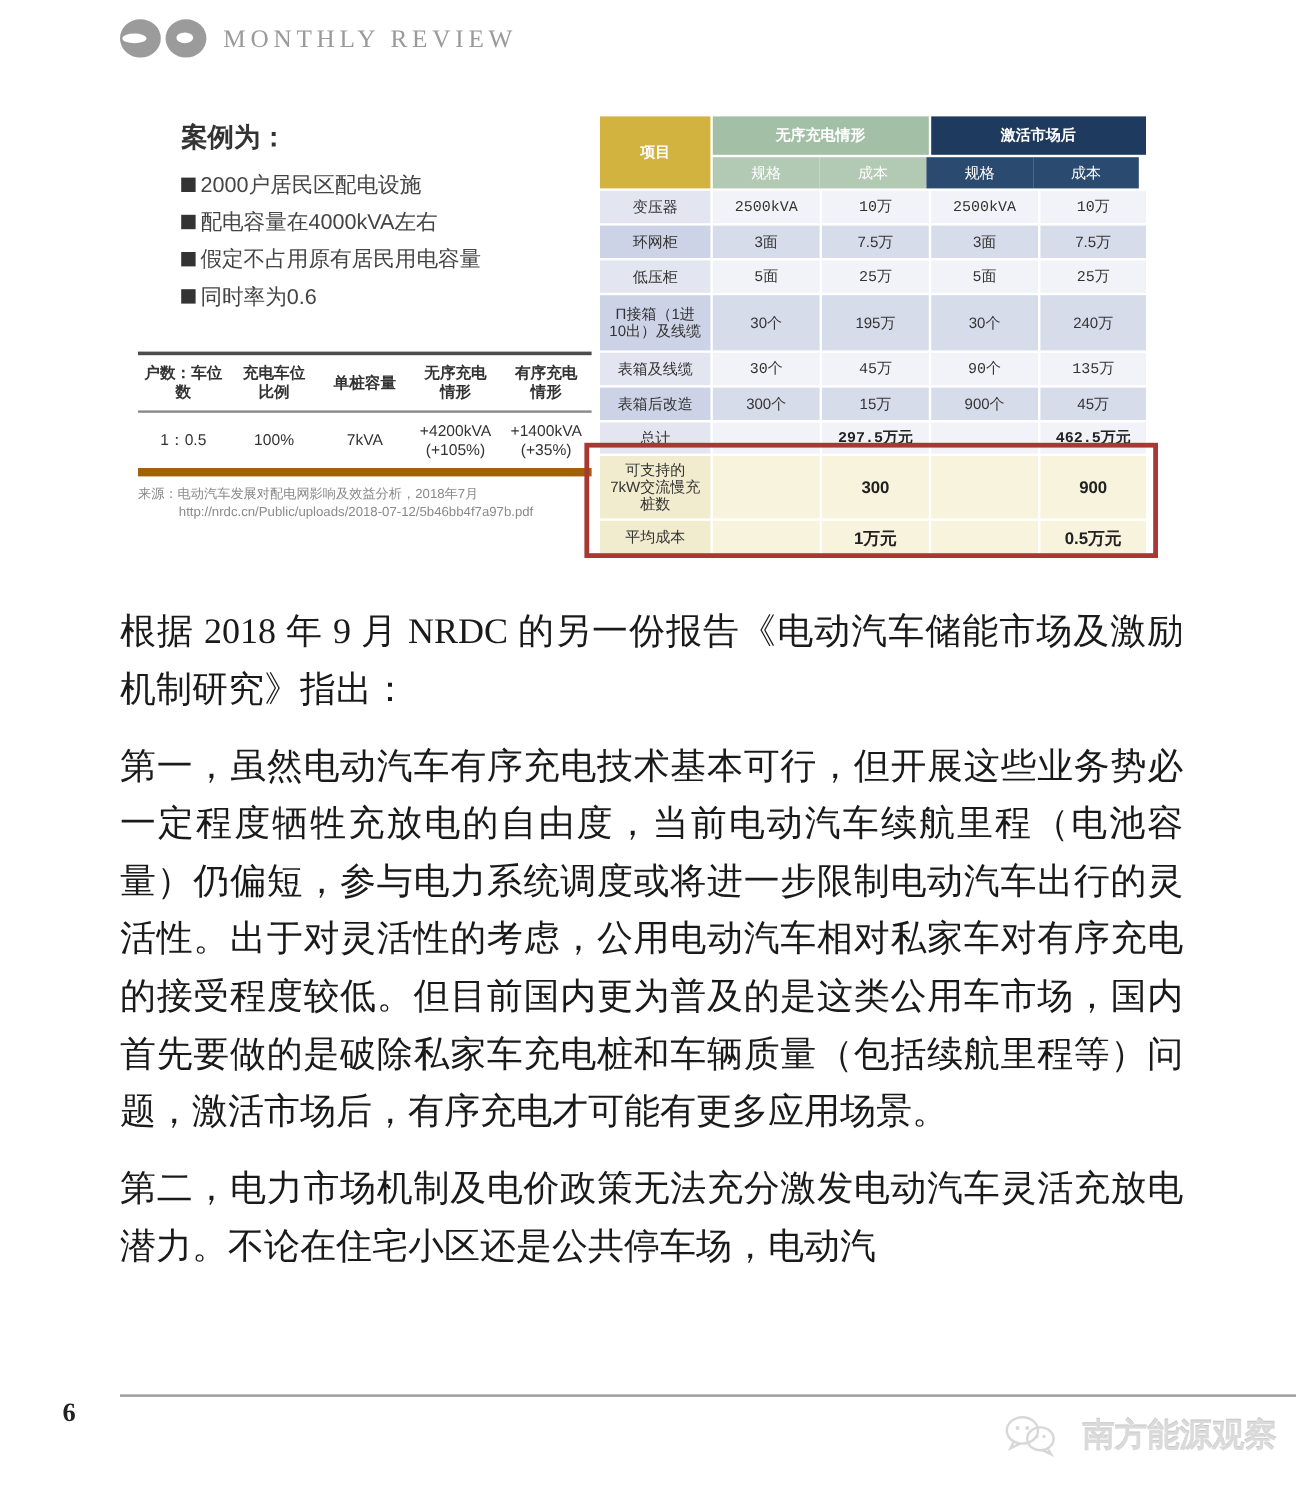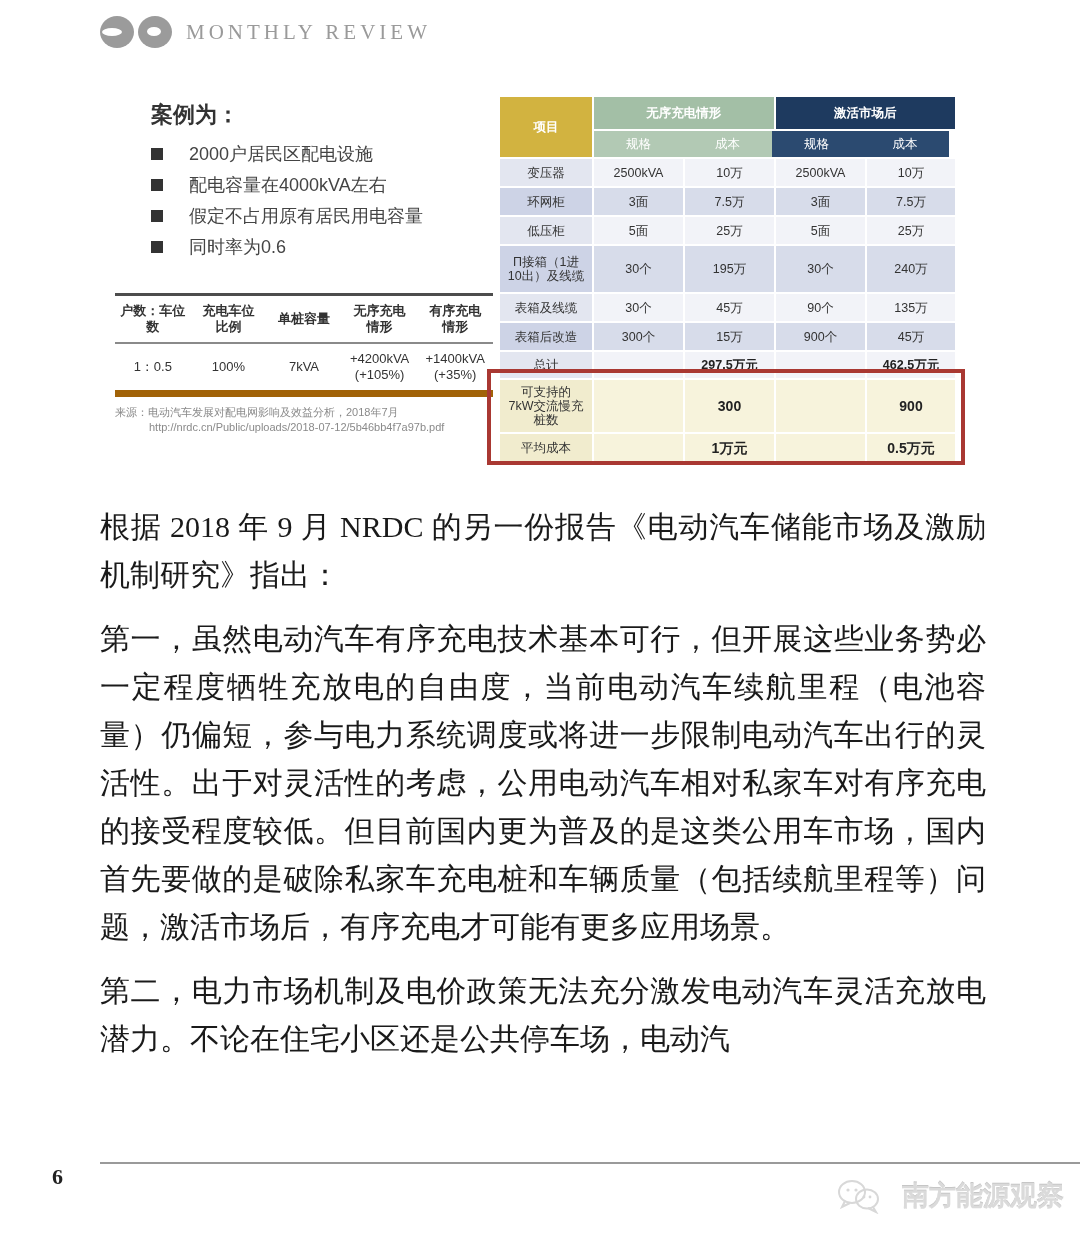--- a/index.html
+++ b/index.html
@@ -14,21 +14,21 @@
   .eo-logo { display:flex; }
   .eo-c { width:34px; height:32px; border-radius:50%; background:#9b9b9b; position:relative; }
   .eo-c + .eo-c { margin-left:4px; }
   .eo-c::after { content:""; position:absolute; left:9px; top:11px; width:14px; height:9px; border-radius:50%; background:#ffffff; }
   .eo-c.e::after { left:2px; width:20px; height:8px; top:12px; }
   .wordmark { font-family:"Liberation Serif", serif; font-size:21px; letter-spacing:4px; color:#9a9a9a;text-align:right; }
 
   
   .case { position:absolute; left:115px; top:100px; width:378px;margin-left:36px; }
   .case-title { font-size:22px; font-weight:bold; color:#333; margin-bottom:14px; }
-  .bullet { display:flex; align-items:flex-start; gap:26px; font-size:18px; color:#444; margin-bottom:11px; line-height:20px;}
+  .bullet { display:flex; align-items:flex-start; gap:4px; font-size:18px; color:#444; margin-bottom:11px; line-height:20px;}
   .sq { width:12px; height:12px; background:#333; margin-top:4px; flex:none; }
 
   
   .stable { position:absolute; left:115px; top:293px; width:378px; border-top:3px solid #4d4d4d; border-bottom:7px solid #a16207; }
   .strow { display:flex; }
   .sth { border-bottom:2px solid #8a8a8a; }
   .stc { flex:1; text-align:center; padding:7px 2px; font-size:13px; line-height:16px; color:#333; white-space:pre-line; display:flex; align-items:center; justify-content:center;}
   .sth .stc { font-weight:bold; }
   .src { position:absolute; left:115px; top:405px; font-size:11px; color:#8a8a8a; line-height:15px; }
   .src .url { padding-left:34px; }
@@ -40,21 +40,21 @@
   .bcell { display:flex; align-items:center; justify-content:center; text-align:center; line-height:14px; white-space:pre-line; }
   .c0 { width:92px; flex:none; font-weight:normal; color:#333; }
   .c1,.c2,.c3 { width:89px; flex:none; }
   .c4 { width:88px; flex:none; }
   .gold  { background:#d2b340; color:#ffffff; font-weight:bold; }
   .green { background:#a3bfa6; color:#ffffff; font-weight:bold; }
   .green2{ background:#b2c9b4; color:#ffffff; }
   .navy  { background:#1e3a5f; color:#ffffff; font-weight:bold; }
   .navy2 { background:#2b4a70; color:#ffffff; }
   .rowL .c0 { background:#e3e6f0; }
-  .rowL .c1,.rowL .c2,.rowL .c3,.rowL .c4 { background:#f2f3f8; color:#333; }
+  .rowL .c1,.rowL .c2,.rowL .c3,.rowL .c4 { background:#f2f3f8; color:#333;font-family:Liberation Mono, monospace; }
   .rowD .c0 { background:#cdd3e6; }
   .rowD .c1,.rowD .c2,.rowD .c3,.rowD .c4 { background:#d7dcea; color:#333; }
   .rowT .c2,.rowT .c4 { font-weight:bold; color:#222; }
   .rowC .c0 { background:#f1ecce; }
   .rowC .c1,.rowC .c2,.rowC .c3,.rowC .c4 { background:#f7f3dc; color:#222; font-weight:bold; font-size:14px; }
   .red-box { position:absolute; left:-13px; top:272px; width:478px; height:96px; border:4px solid #a93832; pointer-events:none; }
 
   
   .article { position:absolute; left:100px; top:503px; width:886px;
     font-family:"Liberation Serif", serif; font-size:30px; color:#1a1a1a;

